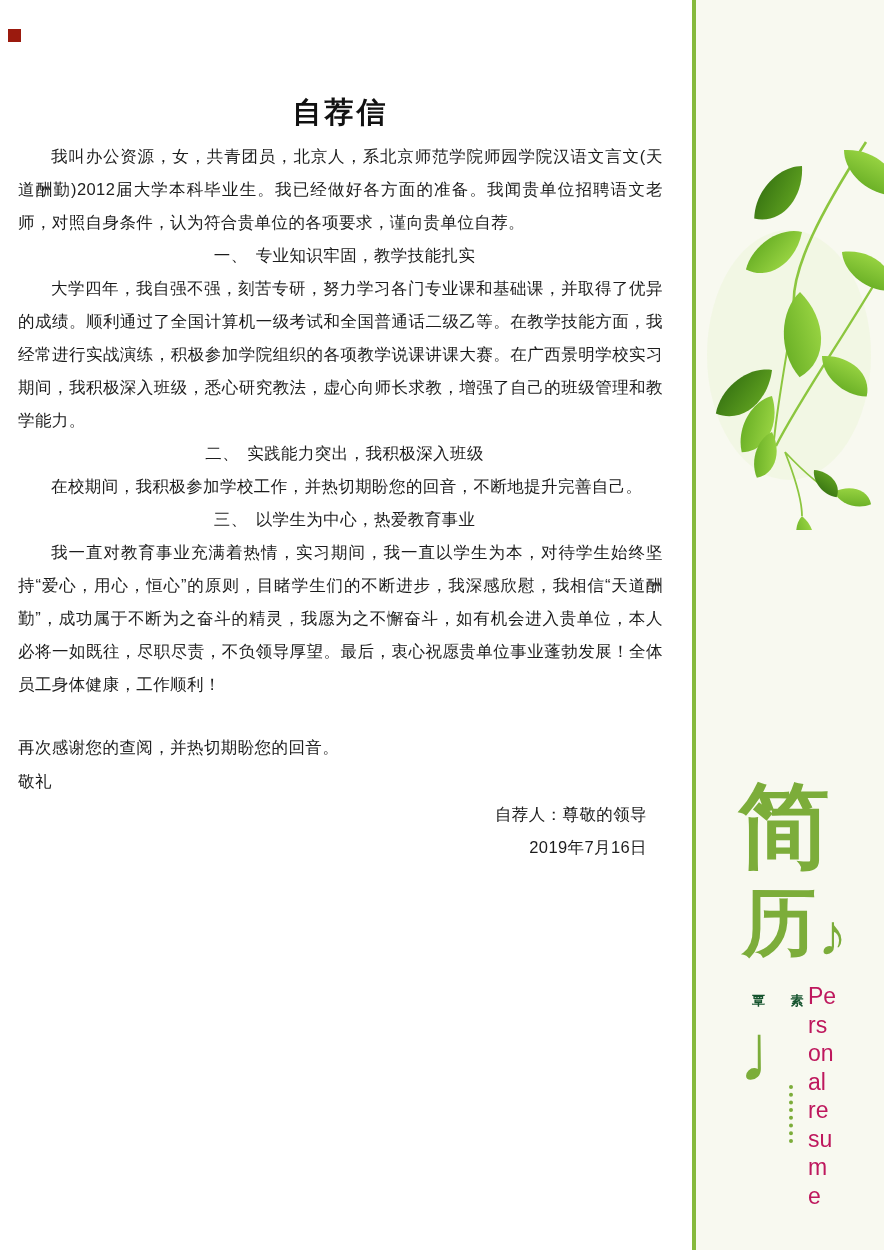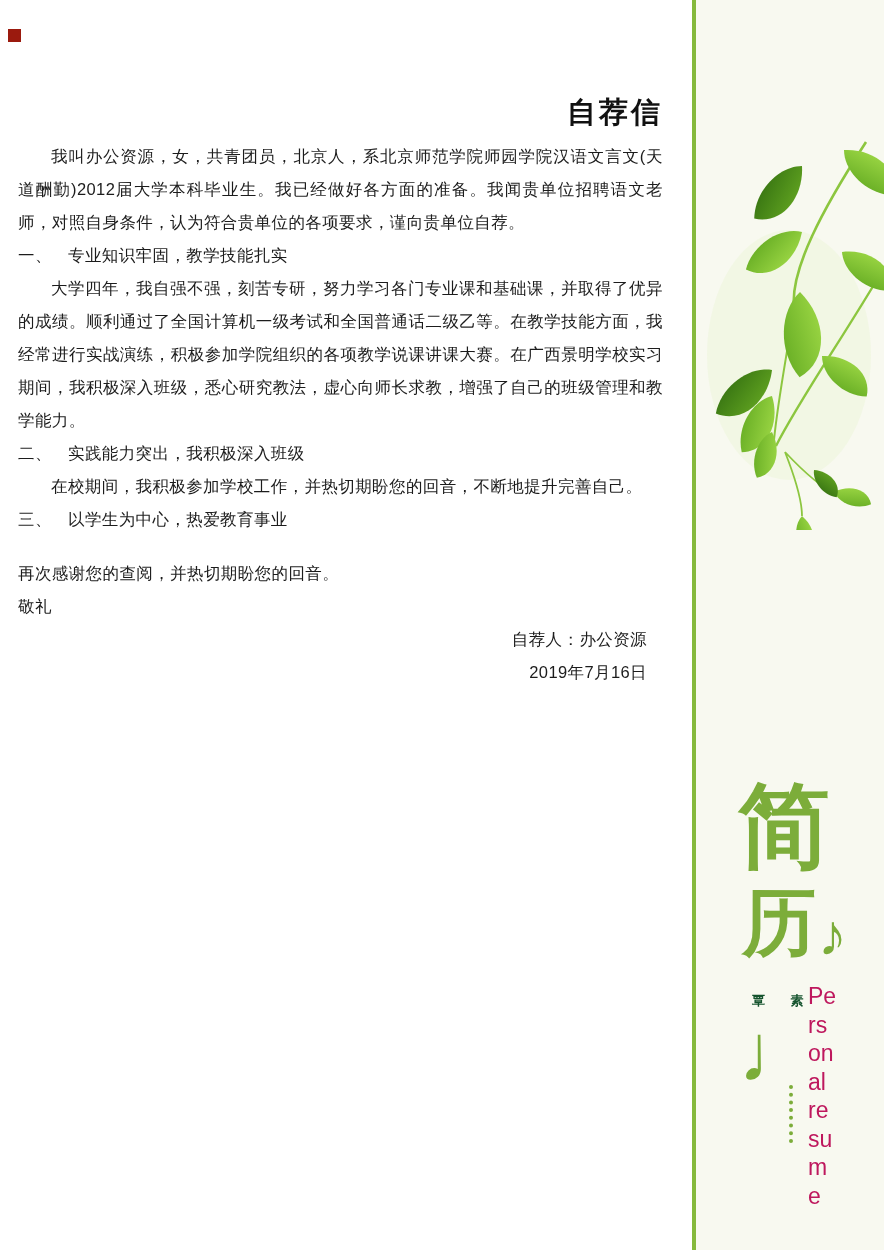--- a/index.html
+++ b/index.html
@@ -22,33 +22,33 @@
 
   
   .letter {
     position: absolute; left: 18px; top: 92px;
     width: 645px;
     font-size: 16.5px;
     line-height: 33px;
     letter-spacing: 0.4px;
   }
   .letter-title {
-    text-align: right;
+    text-align: center;
     font-size: 29px;
     font-weight: bold;
     letter-spacing: 3px;
     line-height: 40px;
     margin-bottom: 8px;
     color: #111;
   }
   .para { text-align: justify; text-indent: 2em; }
   .noindent { text-indent: 0; }
-  .hrow { text-align: left; }
+  .hrow { text-align: center; }
   .hnum { display: inline-block; width: 50px; }
-  .closing { margin-top: 21px; }
+  .closing { margin-top: 31px; font-family: Liberation Mono, monospace; }
   .salute-1 { text-indent: 2em; }
   .sig-block { text-align: right; padding-right: 16px; }
 
   
   .side-line {
     position: absolute; left: 692px; top: 0;
     width: 4px; height: 1250px;
     background: #85b93c;
   }
   .side-panel {
@@ -114,26 +114,27 @@
 
   <div class="para">我叫办公资源，女，共青团员，北京人，系北京师范学院师园学院汉语文言文(天道酬勤)2012届大学本科毕业生。我已经做好各方面的准备。我闻贵单位招聘语文老师，对照自身条件，认为符合贵单位的各项要求，谨向贵单位自荐。</div>
 
   <div class="hrow"><span class="hnum">一、</span><span>专业知识牢固，教学技能扎实</span></div>
   <div class="para">大学四年，我自强不强，刻苦专研，努力学习各门专业课和基础课，并取得了优异的成绩。顺利通过了全国计算机一级考试和全国普通话二级乙等。在教学技能方面，我经常进行实战演练，积极参加学院组织的各项教学说课讲课大赛。在广西景明学校实习期间，我积极深入班级，悉心研究教法，虚心向师长求教，增强了自己的班级管理和教学能力。</div>
 
   <div class="hrow"><span class="hnum">二、</span><span>实践能力突出，我积极深入班级</span></div>
   <div class="para">在校期间，我积极参加学校工作，并热切期盼您的回音，不断地提升完善自己。</div>
 
   <div class="hrow"><span class="hnum">三、</span><span>以学生为中心，热爱教育事业</span></div>
+  <div class="para">我一直对教育事业充满着热情，实习期间，我一直以学生为本，对待学生始终坚持“爱心，用心，恒心”的原则，目睹学生们的不断进步，我深感欣慰，我相信“天道酬勤”，成功属于不断为之奋斗的精灵，我愿为之不懈奋斗，如有机会进入贵单位，本人必将一如既往，尽职尽责，不负领导厚望。最后，衷心祝愿贵单位事业蓬勃发展！全体员工身体健康，工作顺利！</div>
 
   <div class="para noindent closing">再次感谢您的查阅，并热切期盼您的回音。</div>
   <div>敬礼</div>
 
   <div class="sig-block">
-    <div>自荐人：办公资源</div>
+    <div>自荐人：尊敬的领导</div>
     <div>2019年7月16日</div>
   </div>
 </div>
 
 <div class="side-line"></div>
 <div class="side-panel"></div>
 
 <svg class="leaves-svg" viewBox="0 0 190 390" xmlns="http://www.w3.org/2000/svg">
   <defs>
     <linearGradient id="gLeafBright" x1="0" y1="0" x2="1" y2="1">

